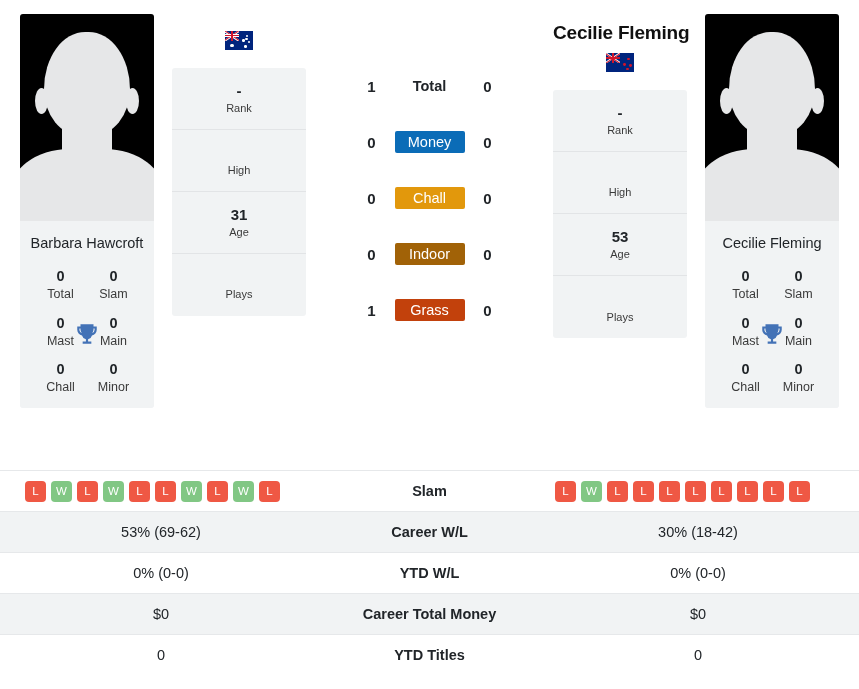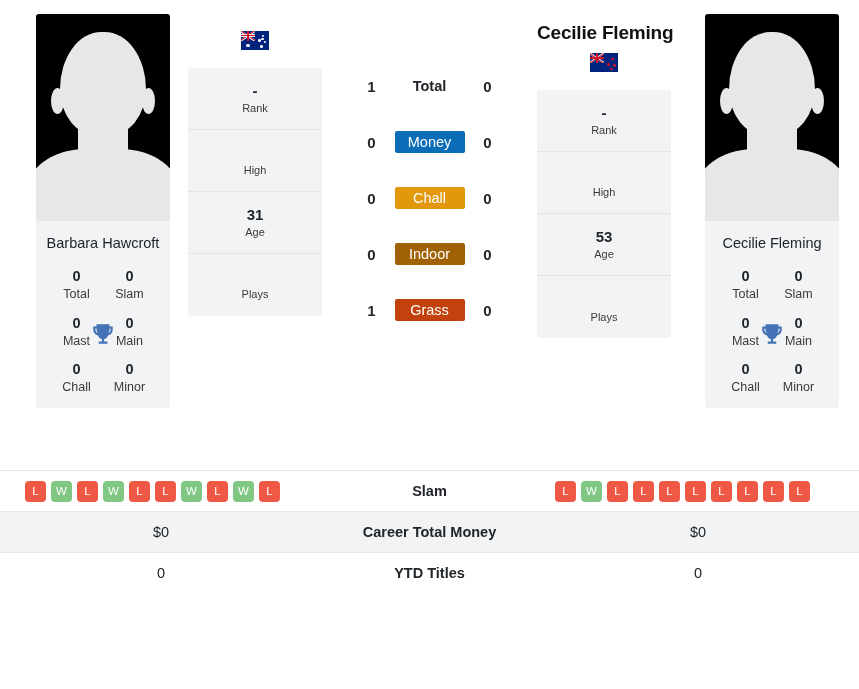--- a/index.html
+++ b/index.html
@@ -20,21 +20,20 @@
     align-items: flex-start;
     padding: 0;
     height: 470px;
   }
 
   
   .avatar-col {
     width: 172px;
     flex: 0 0 172px;
     padding: 14px 18px 0 20px;
-    margin-left: 16px;
   }
   .avatar-col.right { padding: 14px 20px 0 18px; }
 
   .avatar-card {
     background: #f1f3f4;
     border-radius: 3px;
     overflow: hidden;
     width: 100%;
   }
   .avatar-img {
@@ -561,20 +560,30 @@
               <div class="form-badge L">L</div>
               <div class="form-badge L">L</div>
               <div class="form-badge L">L</div>
               <div class="form-badge L">L</div>
               <div class="form-badge L">L</div>
               <div class="form-badge L">L</div>
             </div>
       </td>
     </tr>
     <tr class="alt">
+      <td class="side">53% (69-62)</td>
+      <td class="label">Career W/L</td>
+      <td class="side">30% (18-42)</td>
+    </tr>
+    <tr>
+      <td class="side">0% (0-0)</td>
+      <td class="label">YTD W/L</td>
+      <td class="side">0% (0-0)</td>
+    </tr>
+    <tr class="alt">
       <td class="side">$0</td>
       <td class="label">Career Total Money</td>
       <td class="side">$0</td>
     </tr>
     <tr>
       <td class="side">0</td>
       <td class="label">YTD Titles</td>
       <td class="side">0</td>
     </tr>
   </tbody>

